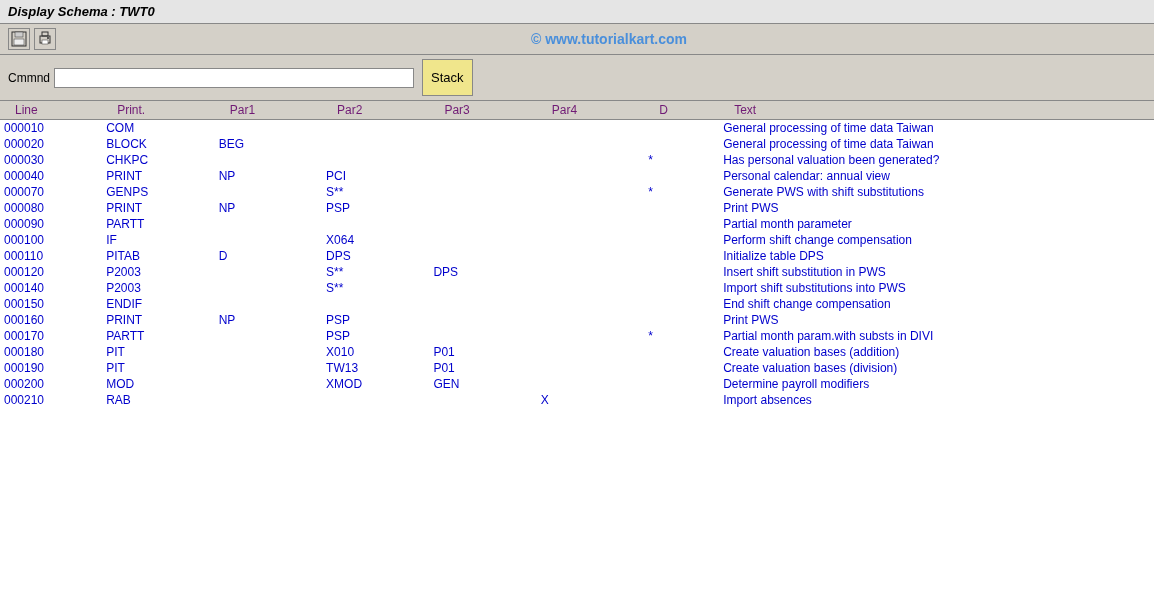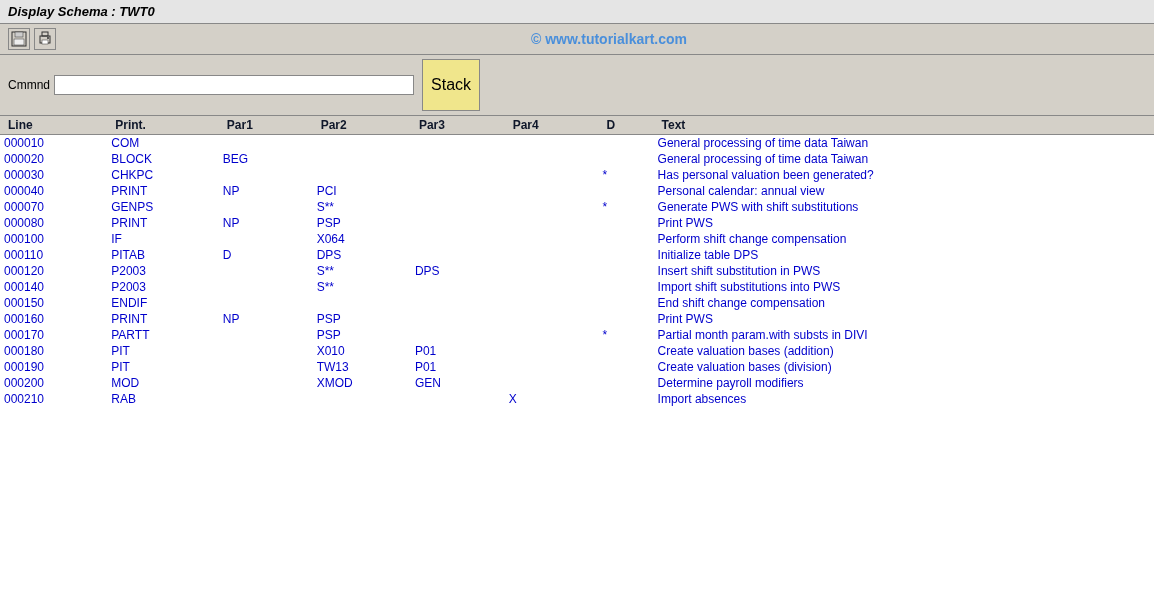--- a/index.html
+++ b/index.html
@@ -67,22 +67,22 @@
       width: 360px;
       height: 20px;
       border: 1px solid #888;
       background: #fff;
       font-size: 12px;
       padding: 0 2px;
     }
     .stack-btn {
       background: #f0e68c;
       border: 1px solid #888;
-      padding: 16px 8px;
-      font-size: 16px;
+      padding: 10px 8px;
+      font-size: 13px;
       cursor: pointer;
       margin-left: 4px;
       text-align: right;
     }
     .table-container {
       background: #fff;
       margin: 0;
       padding: 0;
       overflow-y: auto;
       height: calc(608px - 100px);
@@ -91,23 +91,23 @@
       width: 100%;
       border-collapse: collapse;
       font-size: 12px;
     }
     .table-header {
       background: #d4d0c8;
       position: sticky;
       top: 0;
     }
     .table-header td {
-      padding: 2px 8px;
-      font-weight: bold;
-      color: #0f172a;
+      padding: 2px 15px;
+      font-weight: normal;
+      color: #701a75;
       border-bottom: 1px solid #888;
     }
     .table-row td {
       padding: 1px 4px;
       color: #0000cc;
       white-space: nowrap;
     }
   </style>
 </head>
 <body>
@@ -212,20 +212,30 @@
           <td>000080</td>
           <td>PRINT</td>
           <td>NP</td>
           <td>PSP</td>
           <td></td>
           <td></td>
           <td></td>
           <td>Print PWS</td>
         </tr>
         <tr class="table-row">
+          <td>000090</td>
+          <td>PARTT</td>
+          <td></td>
+          <td></td>
+          <td></td>
+          <td></td>
+          <td></td>
+          <td>Partial month parameter</td>
+        </tr>
+        <tr class="table-row">
           <td>000100</td>
           <td>IF</td>
           <td></td>
           <td>X064</td>
           <td></td>
           <td></td>
           <td></td>
           <td>Perform shift change compensation</td>
         </tr>
         <tr class="table-row">

